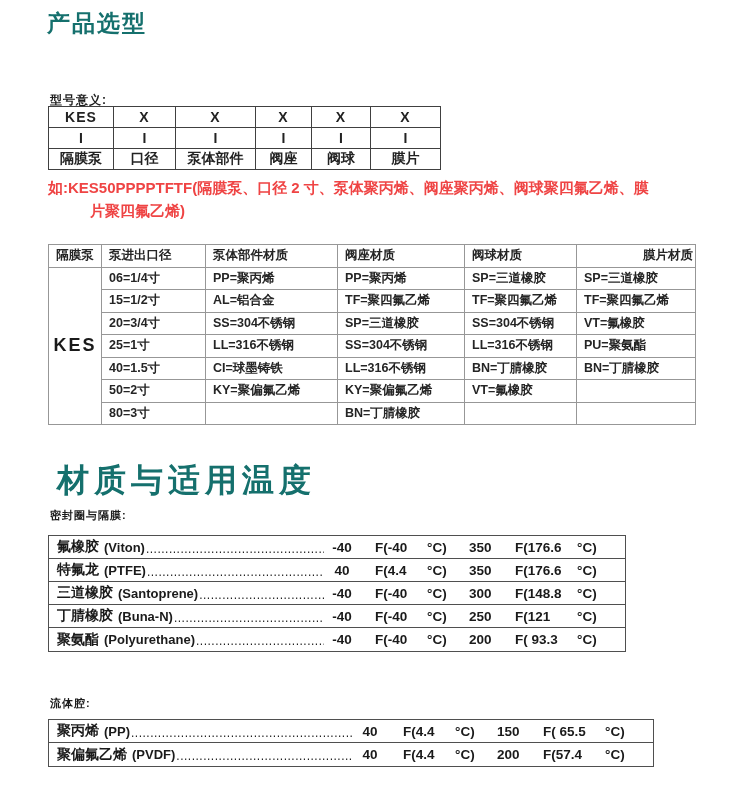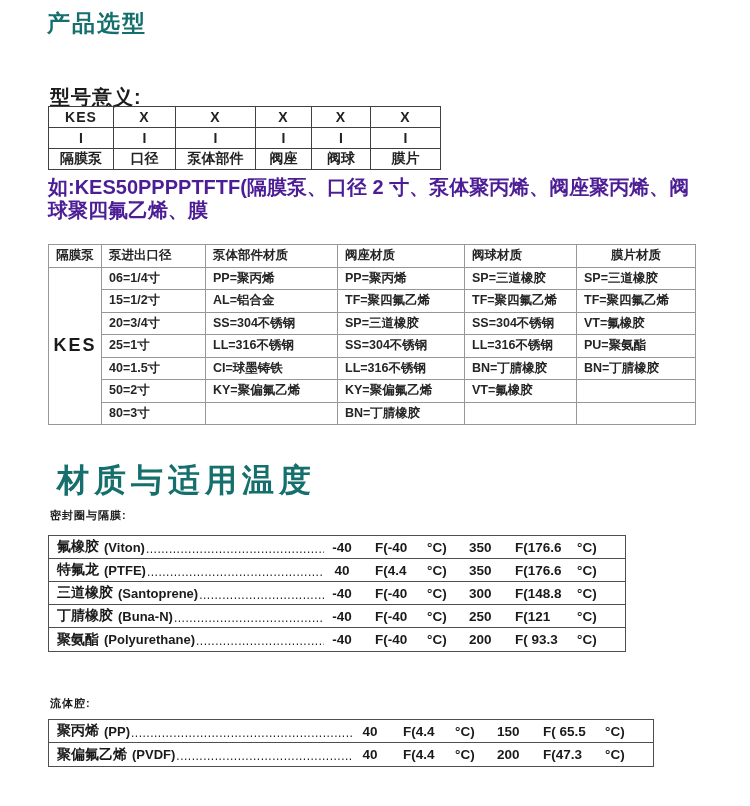--- a/index.html
+++ b/index.html
@@ -10,45 +10,45 @@
     overflow:hidden;
   }
   .abs { position:absolute; }
 
   
   #title1 { left:47px; top:8px; font-size:23px; font-weight:bold; color:#15706d; letter-spacing:2px; }
   #title2 { left:57px; top:459px; font-size:32px; font-weight:bold; color:#15706d; letter-spacing:5px; }
 
   
   .small-label { font-size:11px; font-weight:bold; color:#1c1c1c; letter-spacing:1px; }
-  #model-label { left:50px; top:84px; font-size:20px; }
+  #model-label { left:50px; top:92px; font-size:12px; }
   #seal-label  { left:50px; top:508px; }
   #fluid-label { left:50px; top:696px; }
 
   
   #model-table { left:48px; top:106px; border-collapse:collapse; table-layout:fixed; }
   #model-table td {
     border:1.5px solid #404040; text-align:center; vertical-align:middle;
     font-size:14px; font-weight:600; height:21px; padding:0; color:#222;
   }
   #model-table tr.kes-row td { letter-spacing:1px; }
 
   
-  #example { left:48px; top:176px; width:660px; font-size:20px; font-weight:bold; line-height:23px; color:#4c1d95; }
+  #example { left:48px; top:176px; width:660px; font-size:15px; font-weight:bold; line-height:23px; color:#ef4444; }
   #example .line2 { padding-left:42px; }
 
   
   #sel-table { left:48px; top:244px; border-collapse:collapse; table-layout:fixed; }
   #sel-table th, #sel-table td {
     border:1px solid #979797; font-size:12.5px; font-weight:600; color:#252525;
     height:22.5px; padding:0 2px 0 7px; text-align:left; vertical-align:middle;
     overflow:hidden; white-space:nowrap;
   }
   #sel-table th.center { text-align:center; padding:0; }
-  #sel-table th.pad-big { padding-left:34px; }
+  #sel-table th.pad-big { padding-left:22px;text-align:right; }
   #sel-table td.model-cell { text-align:center; padding:0; font-size:18px; font-weight:bold; letter-spacing:2px; color:#1a1a1a; }
 
   
   .mtable { border:1.5px solid #4f4f4f; background:#fff; }
   #seal-table  { left:48px; top:535px; width:578px; }
   #fluid-table { left:48px; top:719px; width:606px; }
   .trow {
     display:flex; align-items:center; height:23px; padding:0 8px;
     border-bottom:1.5px solid #4f4f4f; font-size:13.5px; font-weight:600; color:#1a1a1a;
   }
@@ -103,20 +103,21 @@
     <td>泵体部件</td>
     <td>阀座</td>
     <td>阀球</td>
     <td>膜片</td>
   </tr>
 </tbody>
   </table>
 
 <div class="abs" id="example">
   <div class="line1">如:KES50PPPPTFTF(隔膜泵、口径 2 寸、泵体聚丙烯、阀座聚丙烯、阀球聚四氟乙烯、膜</div>
+  <div class="line2">片聚四氟乙烯)</div>
 </div>
 
 <table class="abs" id="sel-table">
   <colgroup>
       <col style="width:53px">
       <col style="width:104px">
       <col style="width:132px">
       <col style="width:127px">
       <col style="width:112px">
       <col style="width:119px">
@@ -260,16 +261,16 @@
     <span class="u2">°C)</span>
   </div>
   <div class="trow">
     <span class="cn">聚偏氟乙烯</span>
     <span class="en">(PVDF)</span>
     <span class="dots"></span>
     <span class="v1">40</span>
     <span class="f1">F(4.4</span>
     <span class="u1">°C)</span>
     <span class="v2c">200</span>
-    <span class="f2">F(47.3</span>
+    <span class="f2">F(57.4</span>
     <span class="u2">°C)</span>
   </div>
 </div>
 
 </body></html>

